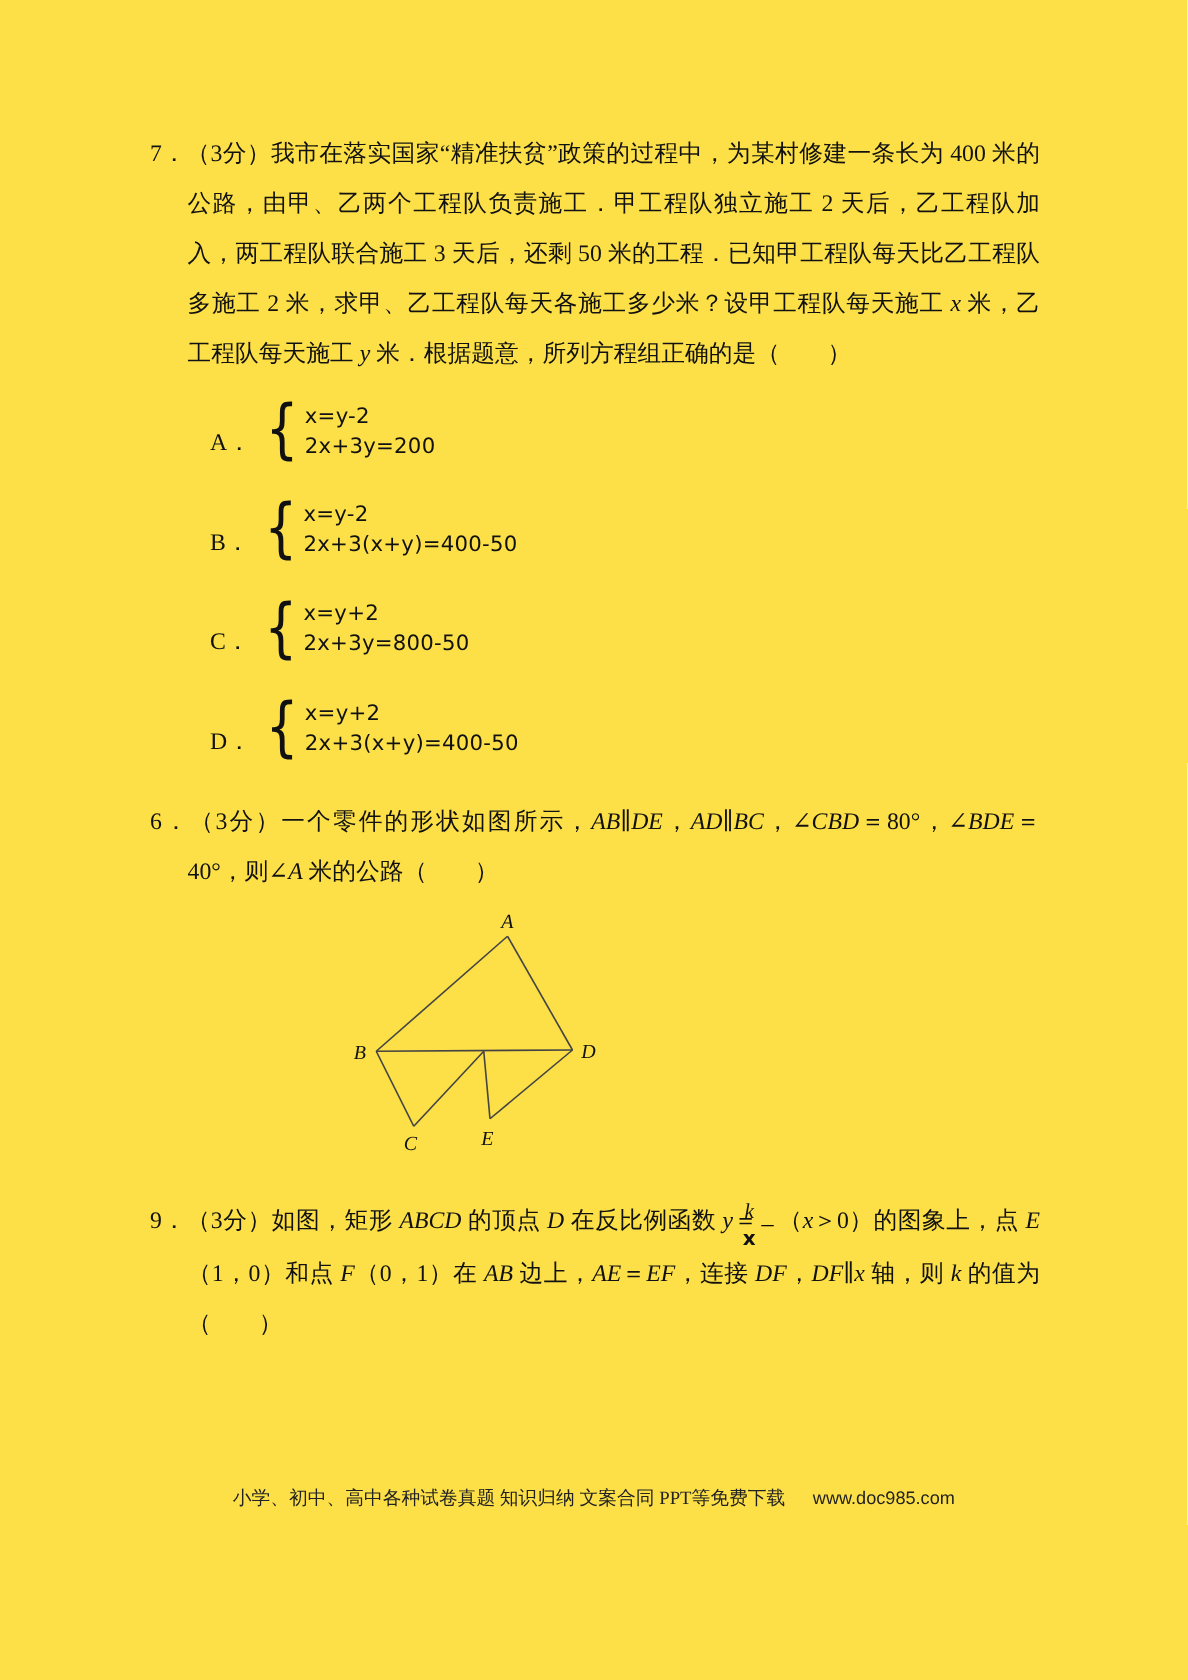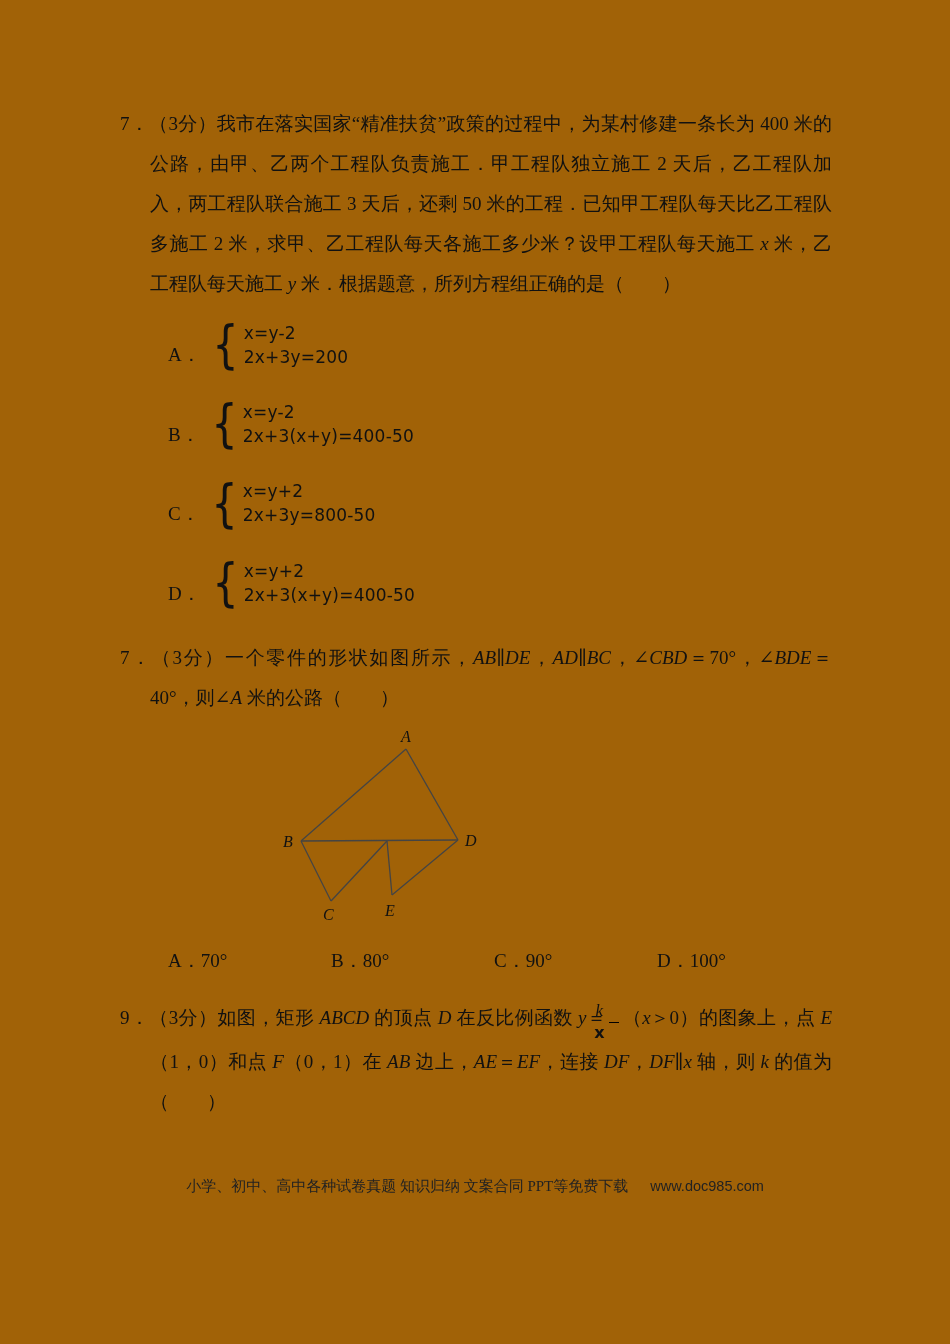--- a/index.html
+++ b/index.html
@@ -1,21 +1,21 @@
 <!DOCTYPE html>
 <html><head>
 <meta charset="utf-8">
 <style>
   * { margin: 0; padding: 0; box-sizing: border-box; }
   html, body { background: #ffffff; }
   .page {
     position: relative;
     width: 950px;
     height: 1344px;
-    background: #a16207;
+    background: #fde047;
     color: #111;
     font-family: "Liberation Serif", "DejaVu Serif", serif;
     overflow: hidden;
   }
   .content { padding: 104px 118px 0 120px; }
 
   .para {
     font-size: 19px;
     line-height: 40px;
     text-align: justify;
@@ -81,21 +81,21 @@
   .frac .num { display: block; border-bottom: 1.3px solid #000; padding: 0 5px 1px; }
   .frac .den { display: block; font-weight: bold; padding-top: 1px; font-family: "DejaVu Sans", sans-serif; font-size: 16px; }
 
   .q8-block { margin-top: 26px; }
   .q9-block { margin-top: 24px; }
 
   
   .footer {
     position: absolute;
     left: 0;
-    bottom: 148px;
+    bottom: 136px;
     width: 100%;
     display: flex;
     justify-content: center;
     align-items: baseline;
     gap: 22px;
     font-size: 15px;
     color: #222;
   }
   .footer .url { font-family: "Liberation Sans", sans-serif; font-size: 14.5px; text-align: center; }
 </style>
@@ -151,47 +151,41 @@
               <span>x=y+2</span>
               <span>2x+3(x+y)=400-50</span>
             </span>
           </span>
         </div>
 
       </div>
     </div>
 
     <div class="q8-block">
-      <p class="para"><span>7．（3分）一个零件的形状如图所示，</span><span class="it">AB</span><span>∥</span><span class="it">DE</span><span>，</span><span class="it">AD</span><span>∥</span><span class="it">BC</span><span>，∠</span><span class="it">CBD</span><span>＝70°，∠</span><span class="it">BDE</span><span>＝40°，则∠</span><span class="it">A</span><span> 米的公路（　　）</span></p>
+      <p class="para"><span>6．（3分）一个零件的形状如图所示，</span><span class="it">AB</span><span>∥</span><span class="it">DE</span><span>，</span><span class="it">AD</span><span>∥</span><span class="it">BC</span><span>，∠</span><span class="it">CBD</span><span>＝80°，∠</span><span class="it">BDE</span><span>＝40°，则∠</span><span class="it">A</span><span> 米的公路（　　）</span></p>
 
       <div class="figure-wrap">
         <svg width="260" height="200" viewBox="0 0 260 200">
 
           <line class="fig-line" x1="26" y1="113" x2="131" y2="21"></line>
           <line class="fig-line" x1="131" y1="21" x2="183" y2="112"></line>
           <line class="fig-line" x1="26" y1="113" x2="183" y2="112"></line>
           <line class="fig-line" x1="26" y1="113" x2="56" y2="173"></line>
           <line class="fig-line" x1="56" y1="173" x2="112" y2="113"></line>
           <line class="fig-line" x1="112" y1="113" x2="117" y2="167"></line>
           <line class="fig-line" x1="117" y1="167" x2="183" y2="112"></line>
 
           <text class="fig-label" x="126" y="14">A</text>
           <text class="fig-label" x="8" y="119">B</text>
           <text class="fig-label" x="190" y="118">D</text>
           <text class="fig-label" x="48" y="192">C</text>
           <text class="fig-label" x="110" y="188">E</text>
         </svg>
       </div>
 
-      <div class="q8-options">
-        <span class="q8-opt"><span>A．</span><span>70°</span></span>
-        <span class="q8-opt"><span>B．</span><span>80°</span></span>
-        <span class="q8-opt"><span>C．</span><span>90°</span></span>
-        <span class="q8-opt"><span>D．</span><span>100°</span></span>
-      </div>
     </div>
 
     <div class="q9-block">
       <p class="para"><span>9．（3分）如图，矩形 </span><span class="it">ABCD</span><span> 的顶点 </span><span class="it">D</span><span> 在反比例函数 </span><span class="it">y</span><span>＝</span><span class="frac"><span class="num it">k</span><span class="den">x</span></span><span>（</span><span class="it">x</span><span>＞0）的图象上，点 </span><span class="it">E</span><span>（1，0）和点 </span><span class="it">F</span><span>（0，1）在 </span><span class="it">AB</span><span> 边上，</span><span class="it">AE</span><span>＝</span><span class="it">EF</span><span>，连接 </span><span class="it">DF</span><span>，</span><span class="it">DF</span><span>∥</span><span class="it">x</span><span> 轴，则 </span><span class="it">k</span><span> 的值为（　　）</span></p>
     </div>
 
   </div>
 
   <div class="footer">
     <span>小学、初中、高中各种试卷真题 知识归纳 文案合同 PPT等免费下载</span>

